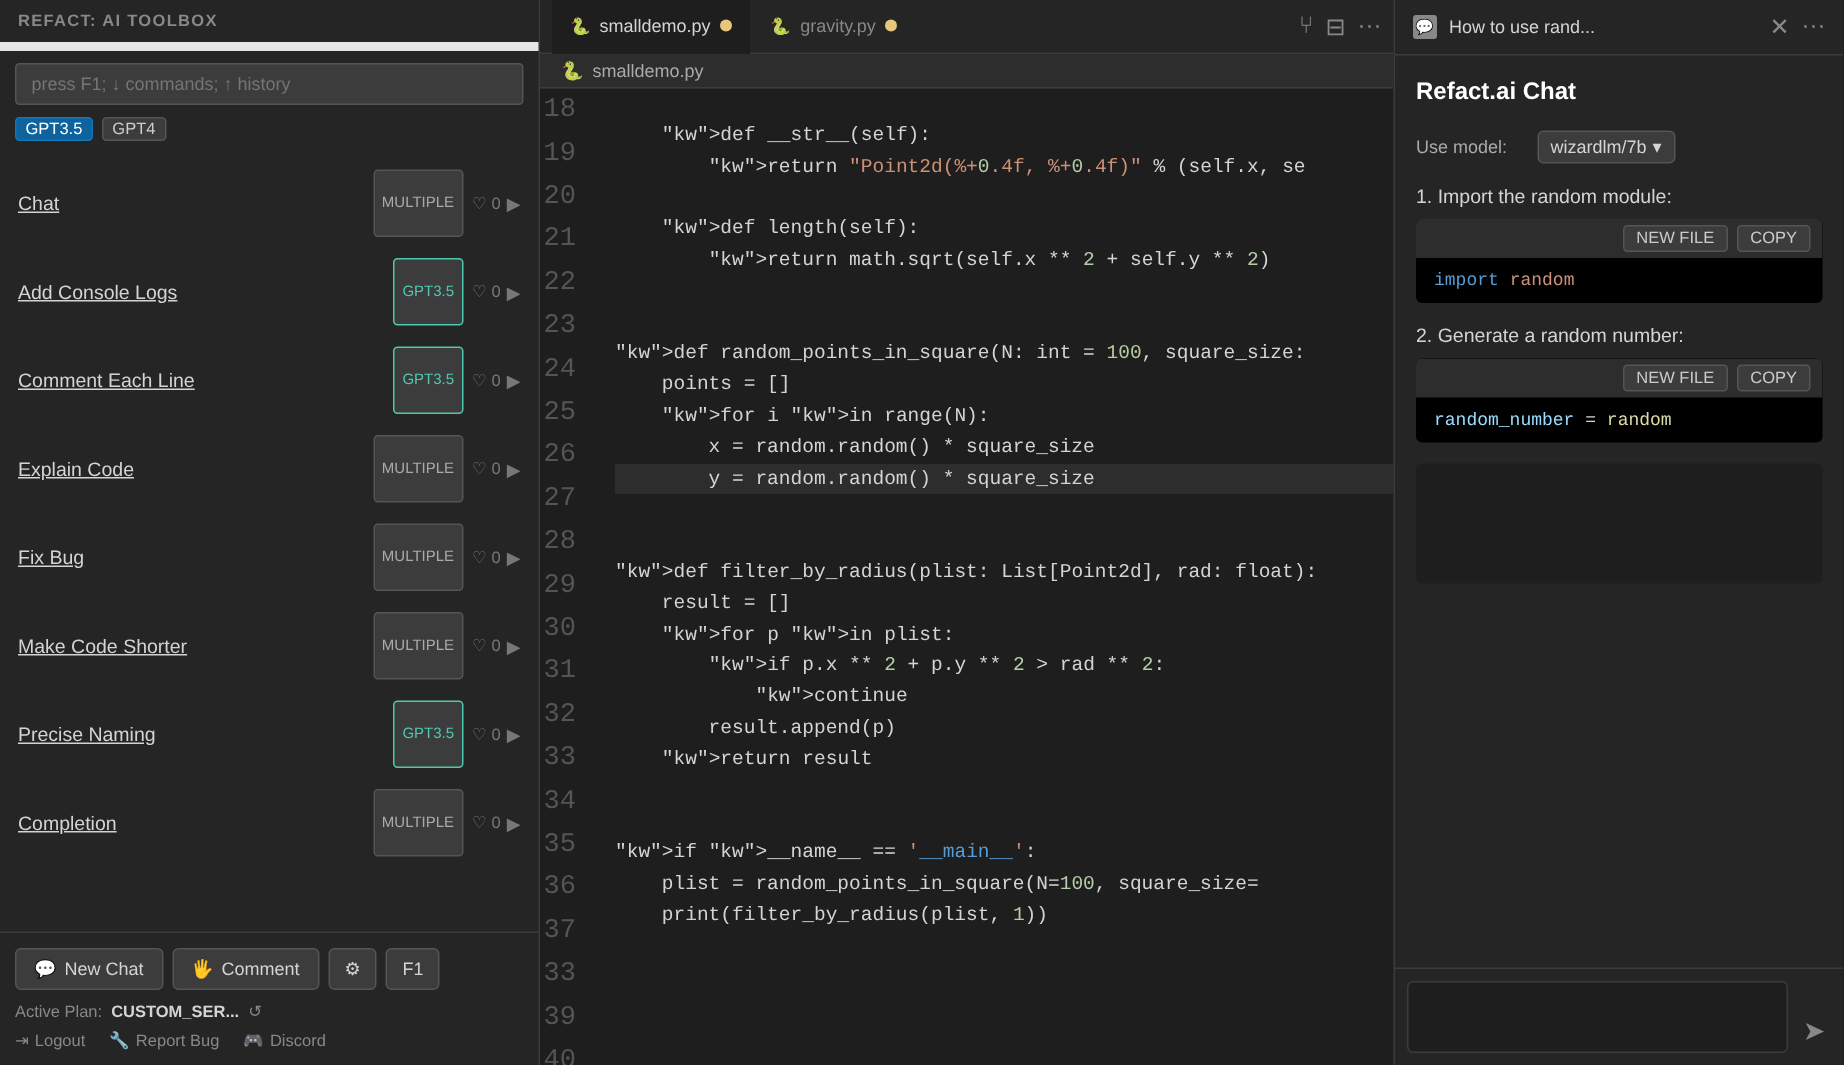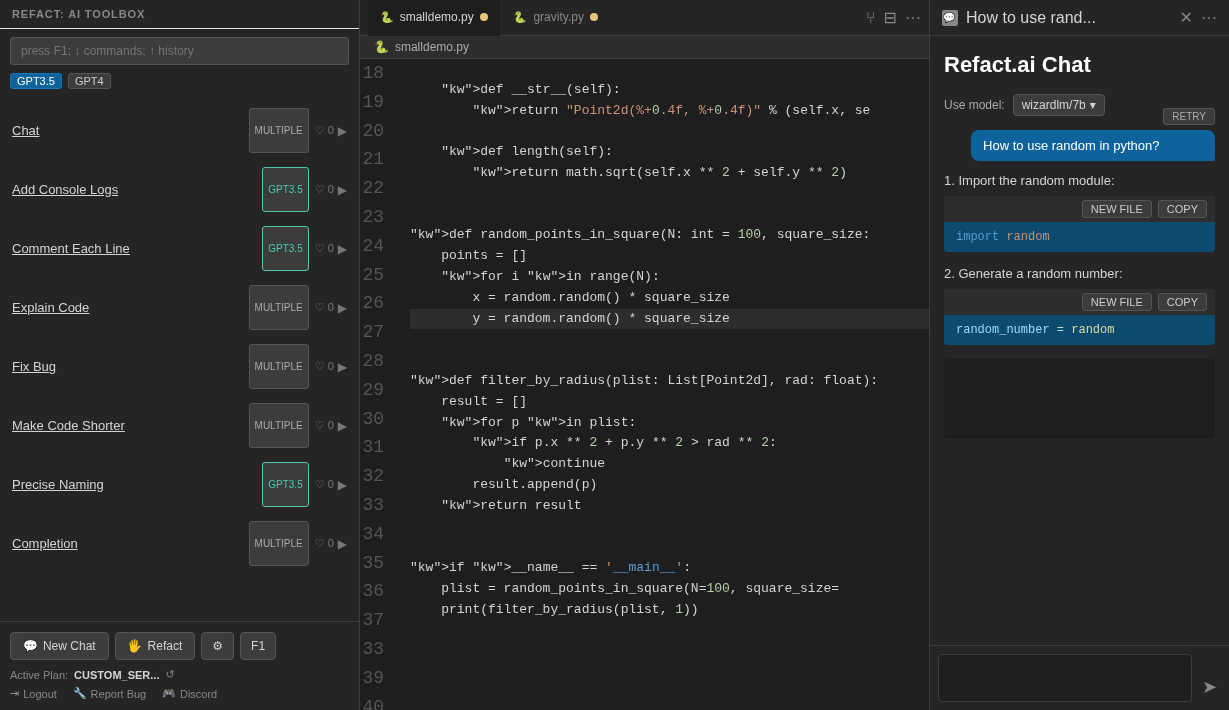--- a/index.html
+++ b/index.html
@@ -22,21 +22,21 @@
       display: flex;
       flex-direction: column;
       border-right: 1px solid #3c3c3c;
     }
     .left-header {
       padding: 8px 12px;
       font-size: 11px;
       font-weight: 600;
       color: #888;
       letter-spacing: 0.08em;
-      border-bottom: 1px solid #e5e5e5;
+      border-bottom: 6px solid #e5e5e5;
       background: #252526;
     }
     .search-bar {
       margin: 8px 10px;
       background: #3c3c3c;
       border: 1px solid #555;
       border-radius: 3px;
       padding: 6px 10px;
       color: #aaa;
       font-size: 12px;
@@ -305,21 +305,21 @@
       background: #888;
       border-radius: 2px;
       display: flex;
       align-items: center;
       justify-content: center;
       font-size: 10px;
       color: #fff;
     }
     .chat-tab-title {
       flex: 1;
-      font-size: 16px;
+      font-size: 12px;
       color: #d4d4d4;
       white-space: nowrap;
       overflow: hidden;
       text-overflow: ellipsis;
     }
     .chat-tab-close {
       color: #888;
       cursor: pointer;
       font-size: 16px;
     }
@@ -327,29 +327,29 @@
       color: #888;
       cursor: pointer;
       font-size: 16px;
     }
     .chat-body {
       flex: 1;
       overflow-y: auto;
       padding: 16px 14px;
     }
     .chat-title {
-      font-size: 22px;
+      font-size: 16px;
       font-weight: bold;
       color: #fff;
       margin-bottom: 16px;
     }
     .chat-model-row {
       display: flex;
       align-items: center;
-      gap: 8px;
+      gap: 20px;
       margin-bottom: 14px;
       font-size: 12px;
       color: #aaa;
     }
     .model-select {
       background: #3c3c3c;
       border: 1px solid #555;
       border-radius: 4px;
       padding: 3px 8px;
       color: #d4d4d4;
@@ -388,21 +388,21 @@
     .assistant-section {
       margin-bottom: 14px;
     }
     .section-label {
       font-size: 13px;
       color: #d4d4d4;
       margin-bottom: 8px;
     }
 
     .code-block {
-      background: #0c4a6e;
+      background: #000000;
       border-radius: 4px;
       overflow: hidden;
       margin-bottom: 4px;
     }
     .code-block-toolbar {
       display: flex;
       justify-content: flex-end;
       align-items: center;
       padding: 4px 8px;
       gap: 6px;
@@ -547,21 +547,21 @@
     </div>
 
   <div class="left-footer">
     <div class="footer-buttons">
       <button class="footer-btn">
         <span>💬</span>
         <span>New Chat</span>
       </button>
       <button class="footer-btn">
         <span>🖐</span>
-        <span>Refact</span>
+        <span>Comment</span>
       </button>
       <button class="footer-icon-btn">
         <span>⚙</span>
       </button>
       <button class="footer-icon-btn">
         <span>F1</span>
       </button>
     </div>
     <div class="active-plan">
       <span>Active Plan:</span>
@@ -660,24 +660,20 @@
     <div class="chat-title">Refact.ai Chat</div>
 
     <div class="chat-model-row">
       <span>Use model:</span>
       <div class="model-select">
         <span>wizardlm/7b</span>
         <span>▾</span>
       </div>
     </div>
 
-    <div style="position:relative;">
-      <button class="retry-btn">RETRY</button>
-      <div class="user-message">How to use random in python?</div>
-    </div>
 
     <div class="assistant-section">
       <div class="section-label">1. Import the random module:</div>
       <div class="code-block">
         <div class="code-block-toolbar">
           <button class="code-block-btn">NEW FILE</button>
           <button class="code-block-btn">COPY</button>
         </div>
         <div class="code-block-content"><span class="import-kw">import</span> random</div>
       </div>

